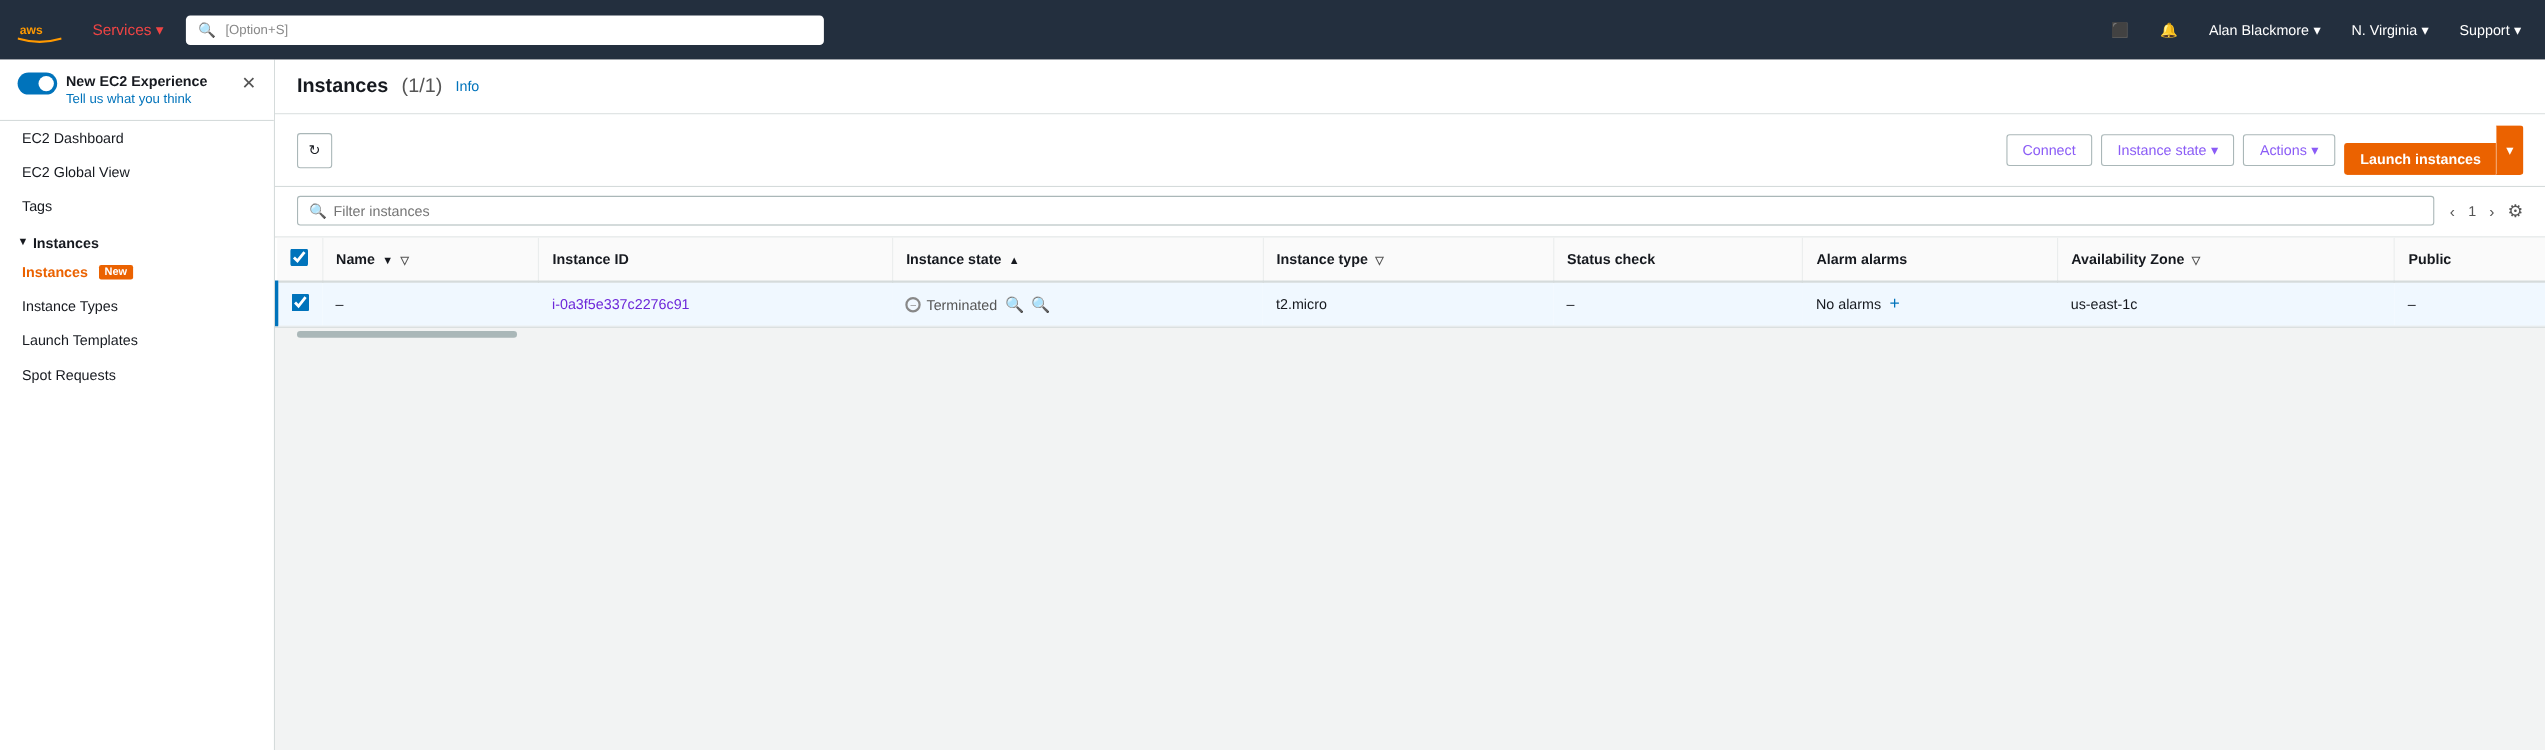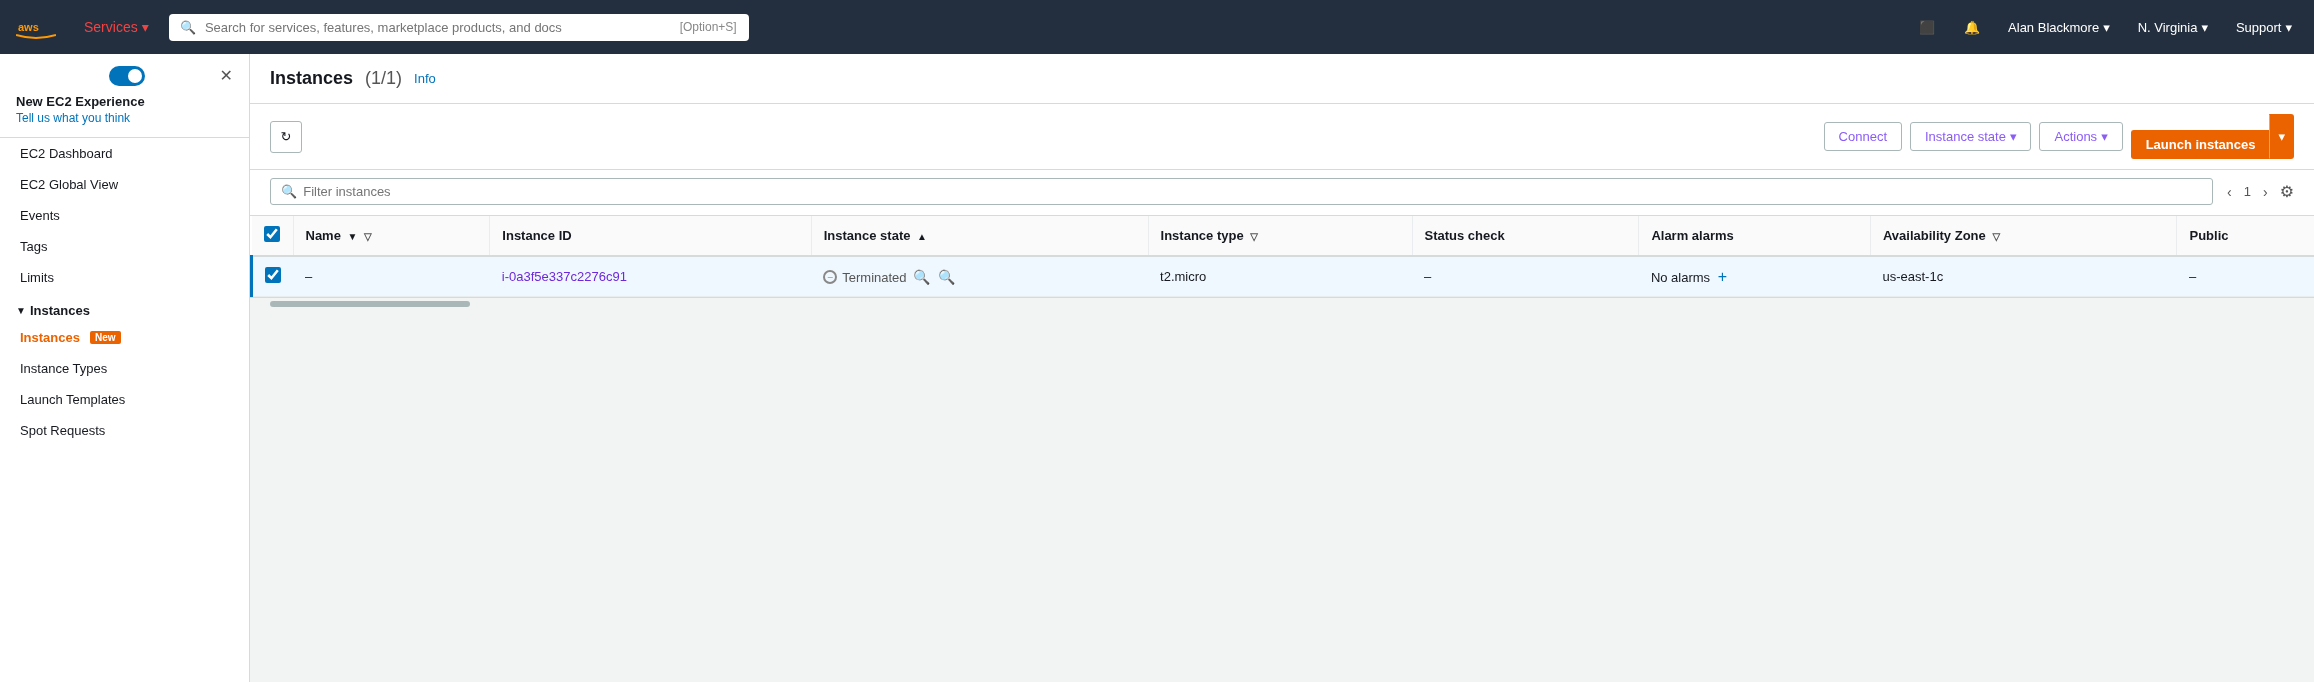--- a/index.html
+++ b/index.html
@@ -32,21 +32,21 @@
 
     
     .sidebar {
       width: 250px; min-width: 250px; background: #fff; border-right: 1px solid #d5dbdb;
       overflow-y: auto; padding-bottom: 20px;
     }
     .new-exp-banner {
       background: #fff; padding: 12px 16px; border-bottom: 1px solid #d5dbdb;
       display: flex; align-items: flex-start; justify-content: space-between;
     }
-    .new-exp-toggle { display: flex; align-items: flex-end; gap: 8px; flex-direction: column; }
+    .new-exp-toggle { display: flex; align-items: flex-start; gap: 8px; }
     .toggle-switch {
       width: 36px; height: 20px; background: #0073bb; border-radius: 10px;
       position: relative; cursor: pointer; flex-shrink: 0;
     }
     .toggle-switch::after {
       content: ''; position: absolute; top: 3px; right: 3px;
       width: 14px; height: 14px; background: #fff; border-radius: 50%;
     }
     .new-exp-label { font-size: 13px; font-weight: 600; color: #16191f; }
     .new-exp-link { font-size: 12px; color: #0073bb; cursor: pointer; display: block; margin-top: 2px; }
@@ -167,21 +167,20 @@
       <text x="2" y="18" font-size="11" font-weight="bold" fill="#FF9900" font-family="Arial">aws</text>
       <path d="M0 22 Q20 28 40 22" stroke="#FF9900" stroke-width="2" fill="none"></path>
     </svg>
   </div>
   <div class="nav-services">
     <span>Services</span>
     <span>▾</span>
   </div>
   <div class="search-bar">
     <span style="color:#888;">🔍</span>
-    <input type="text" placeholder="Search for services, features, marketplace products, and docs" style="">
     <span class="search-shortcut">[Option+S]</span>
   </div>
   <div class="nav-right">
     <div class="nav-right-item">
       <span>⬛</span>
     </div>
     <div class="nav-right-item">
       <span>🔔</span>
     </div>
     <div class="nav-right-item">
@@ -213,27 +212,21 @@
       <span class="close-banner">✕</span>
     </div>
 
     <div class="sidebar-item">
       <span>EC2 Dashboard</span>
     </div>
     <div class="sidebar-item">
       <span>EC2 Global View</span>
     </div>
     <div class="sidebar-item">
-      <span>Events</span>
-    </div>
-    <div class="sidebar-item">
       <span>Tags</span>
-    </div>
-    <div class="sidebar-item">
-      <span>Limits</span>
     </div>
 
     <div class="sidebar-section">
       <span class="chevron">▼</span>
       <span>Instances</span>
     </div>
     <div class="sidebar-item active">
       <span>Instances</span>
       <span class="new-badge">New</span>
     </div>

